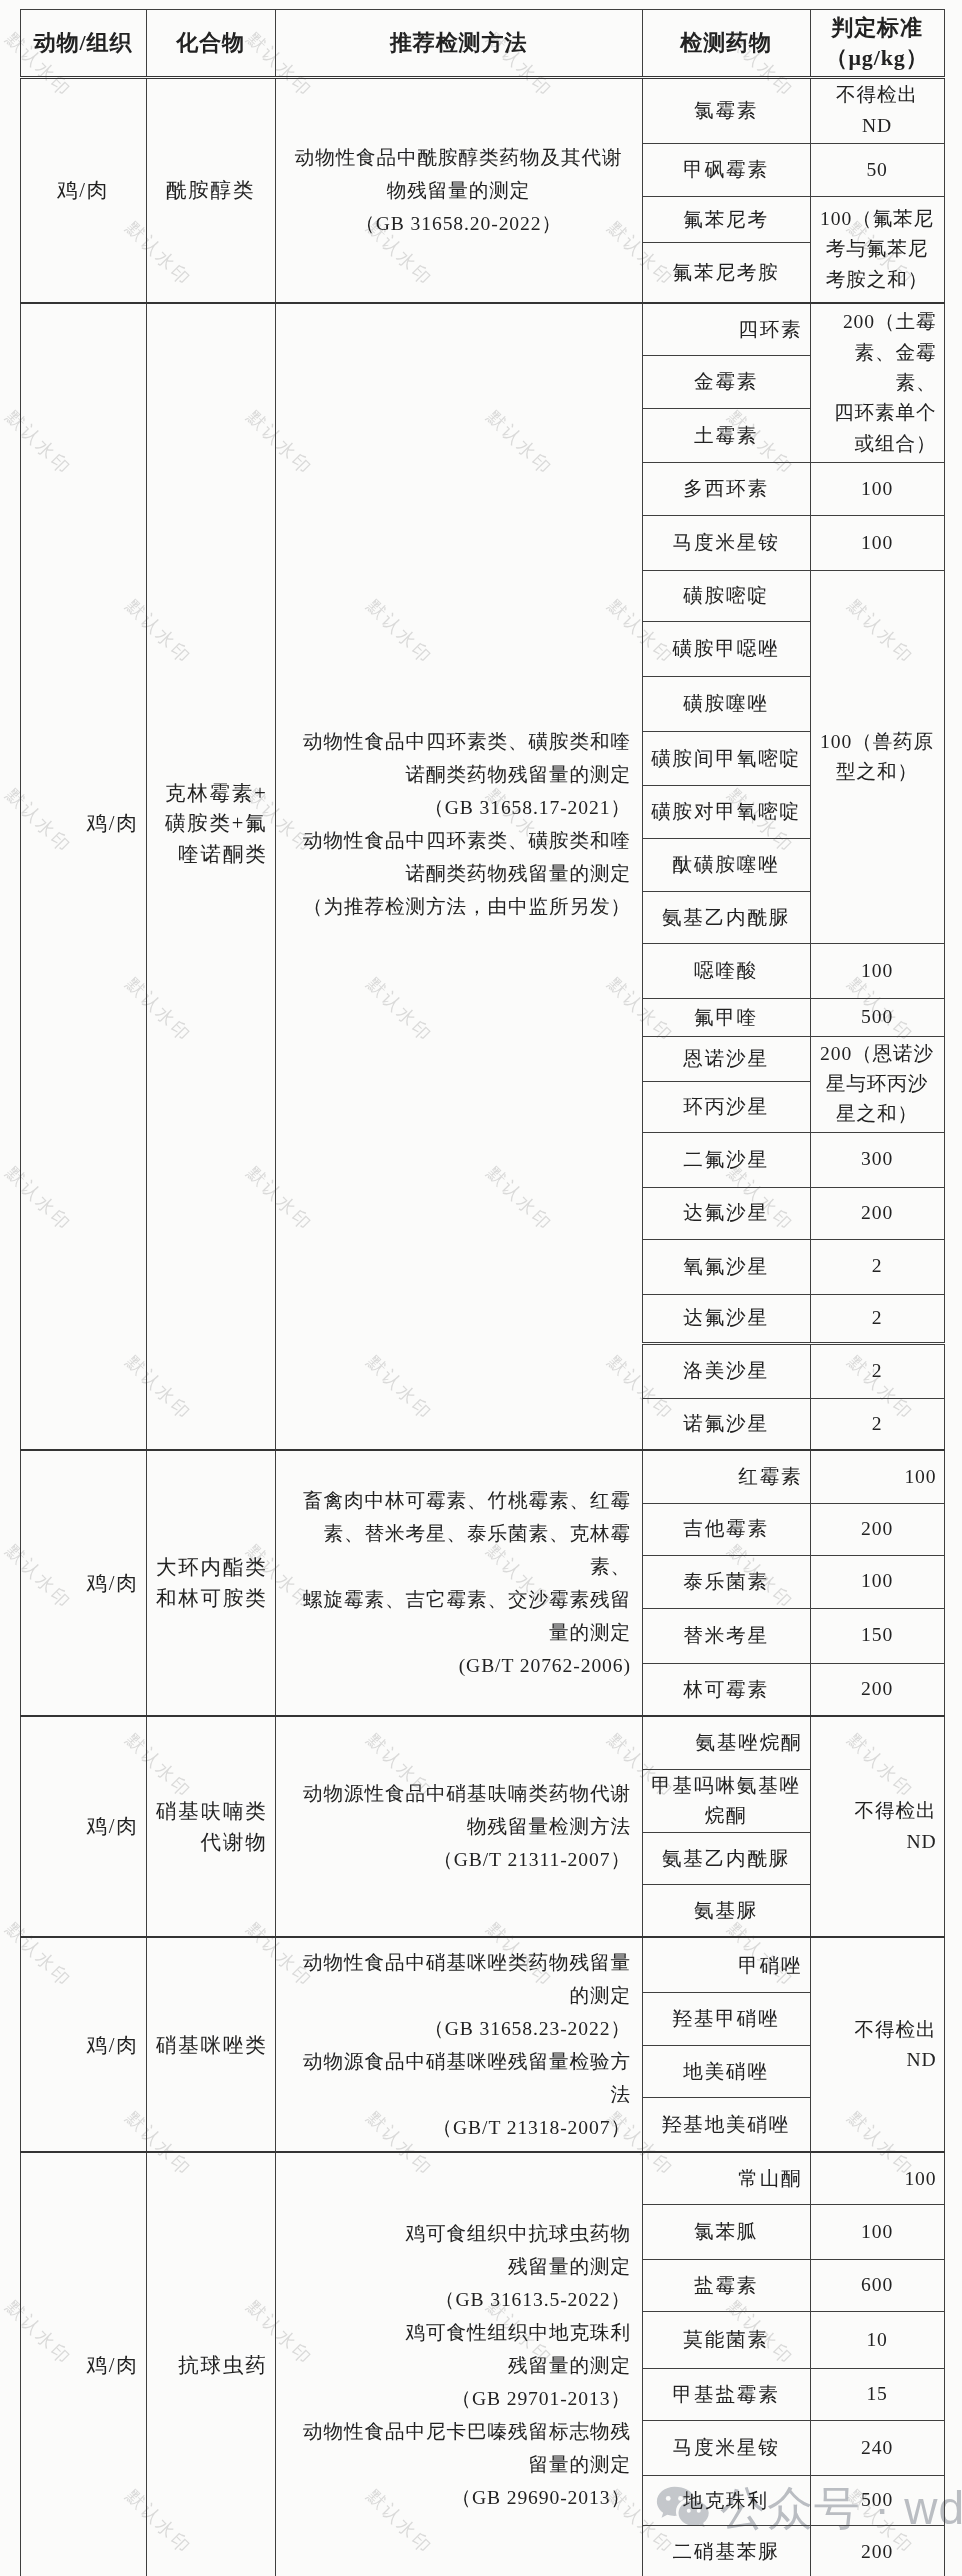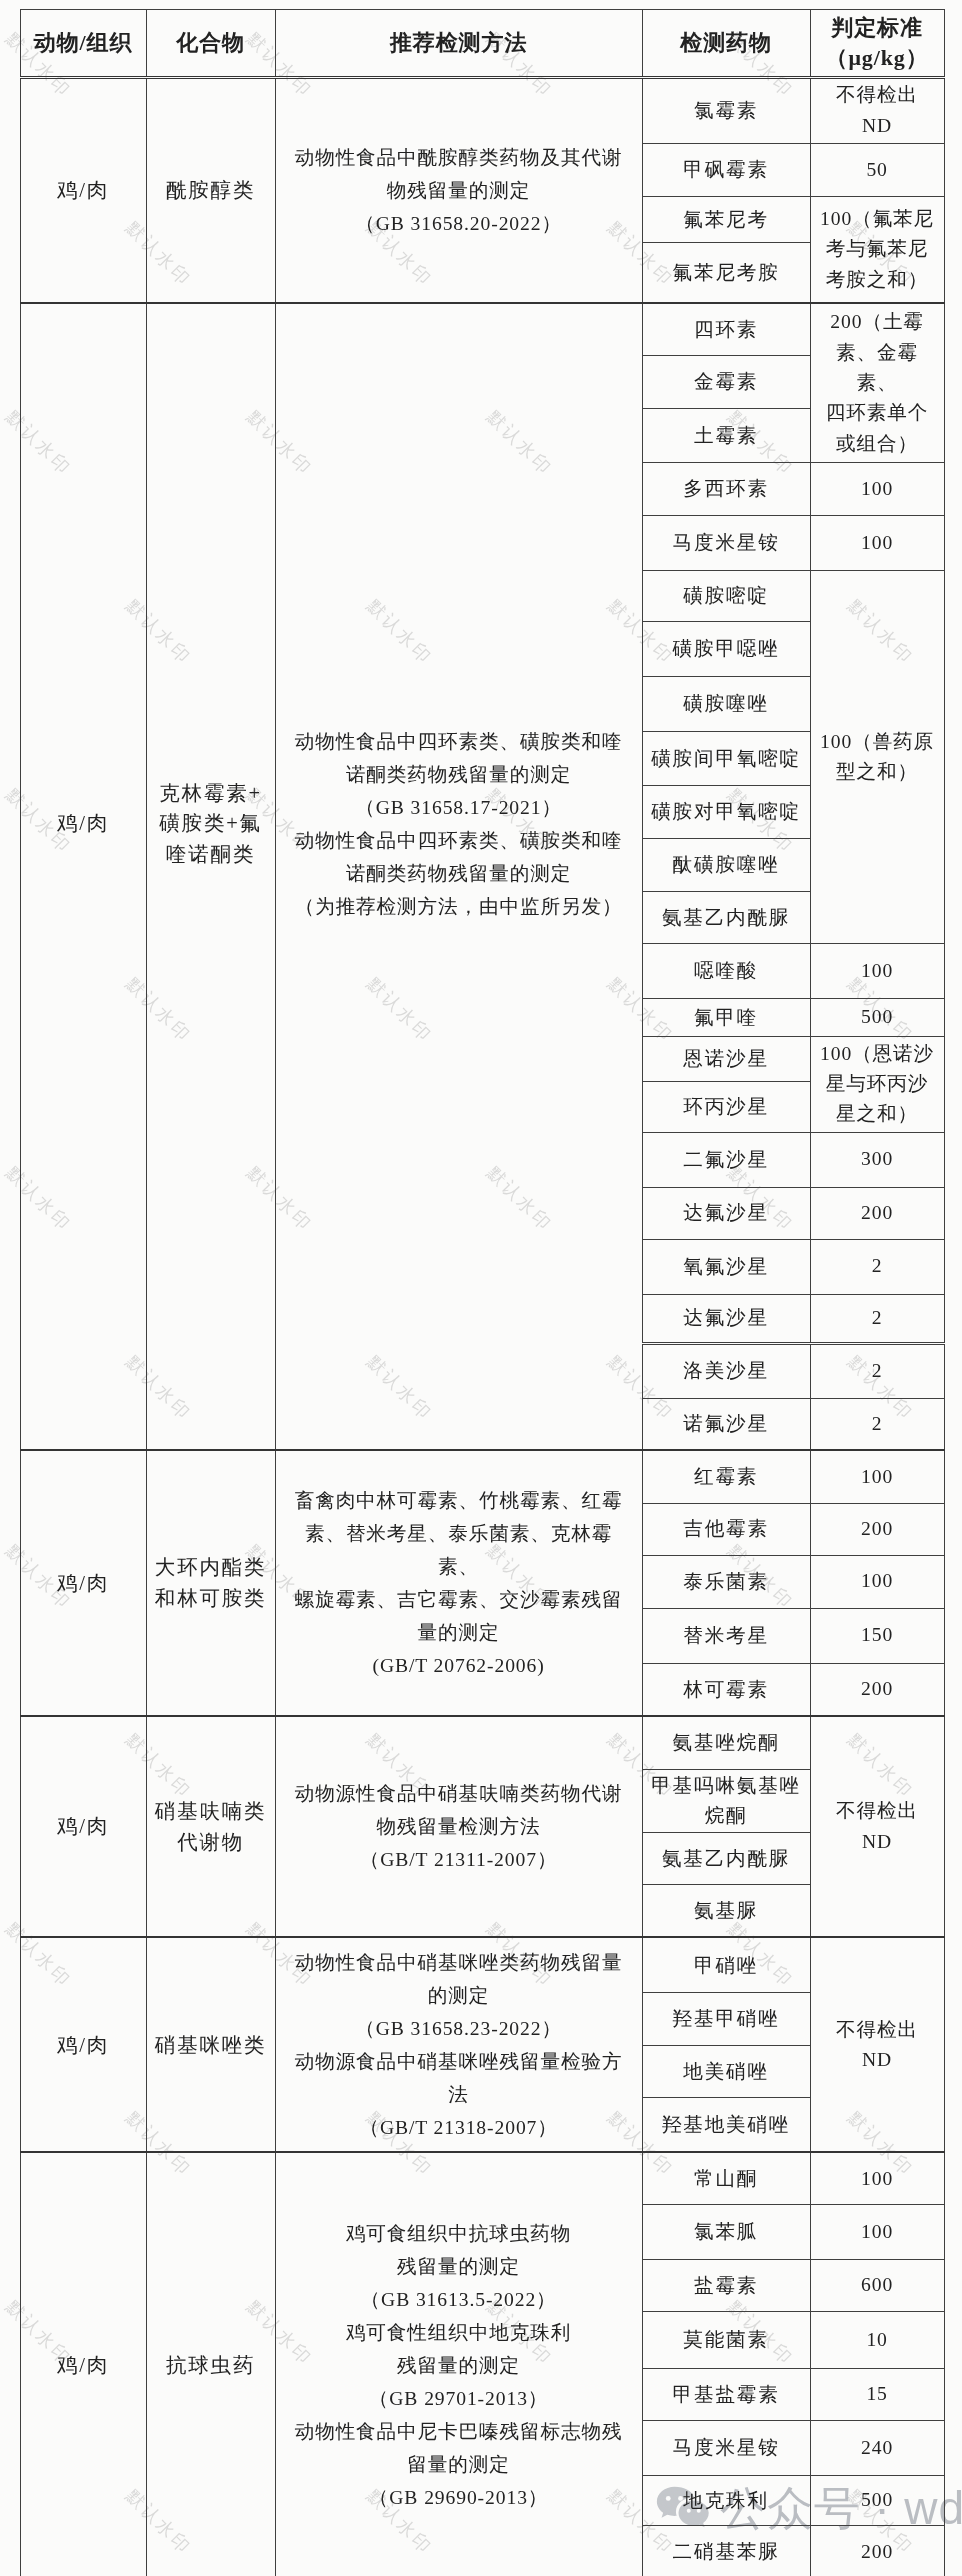--- a/index.html
+++ b/index.html
@@ -35,21 +35,21 @@
   th{
     font-size:22px;font-weight:bold;letter-spacing:0.9px;height:62px;
     border-bottom:3.6px double #343434;white-space:pre-line;line-height:1.35;
   }
   td.animal,td.compound{letter-spacing:1.8px;font-size:20.5px;}
   td.compound{white-space:pre-line;}
   td.drug{letter-spacing:1.8px;}
   td.std{white-space:pre-line;line-height:1.55;letter-spacing:0.9px;}
   td.method{padding:1.8px 10.7px;}
   td.method div{line-height:33px;letter-spacing:0.9px;}
-  tr.sep-thick th, tr.sep-thick td{border-top:2.7px solid #343434;}
+  tr.sep-thick th, tr.sep-thick td{border-top:2.7px solid #343434;text-align:right;}
   tr.sep-double td{border-top:3.6px double #3f3f3f;}
   td.open-top{border-top:none !important;}
   td.open-bottom{border-bottom:none !important;}
 </style>
 </head>
 <body>
 
 <div id="wm-tiles">
     <span class="wm-tile" style="left: 18px; top: 27px;">默认水印</span>
     <span class="wm-tile" style="left: 259px; top: 27px;">默认水印</span>
@@ -225,21 +225,21 @@
         <tr style="height: 55px;">
           <td class="drug">噁喹酸</td>
           <td class="std">100</td>
         </tr>
         <tr style="height: 38px;">
           <td class="drug">氟甲喹</td>
           <td class="std">500</td>
         </tr>
         <tr style="height: 40px;">
           <td class="drug">恩诺沙星</td>
-          <td class="std" rowspan="2">100（恩诺沙
+          <td class="std" rowspan="2">200（恩诺沙
 星与环丙沙
 星之和）</td>
         </tr>
         <tr style="height: 45px;">
           <td class="drug">环丙沙星</td>
         </tr>
         <tr style="height: 55px;">
           <td class="drug">二氟沙星</td>
           <td class="std">300</td>
         </tr>

